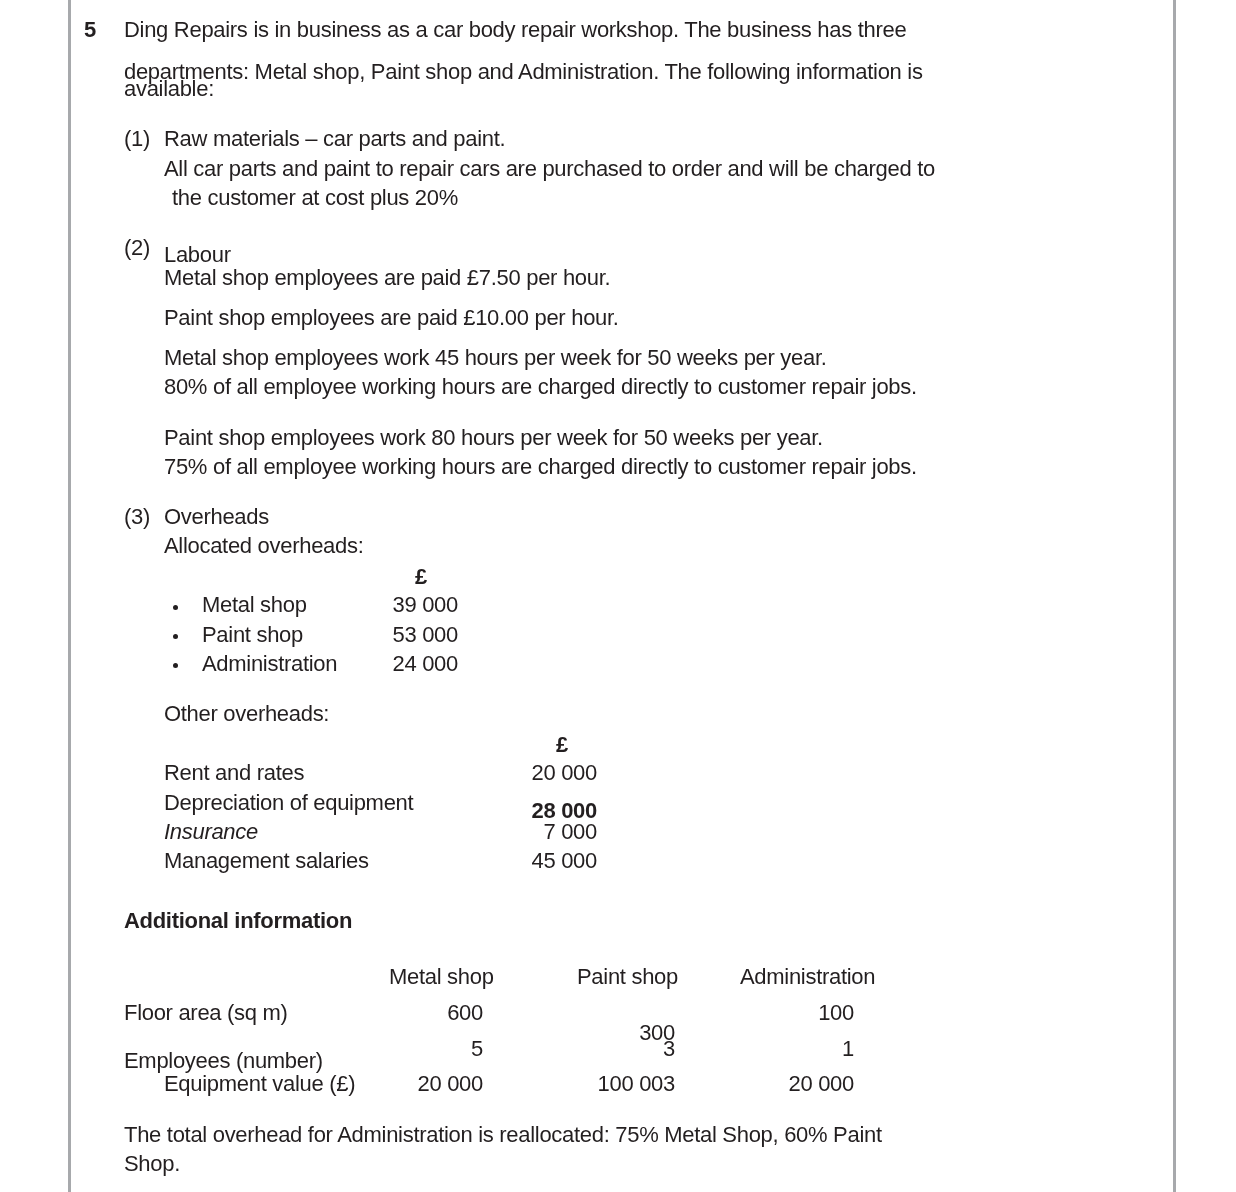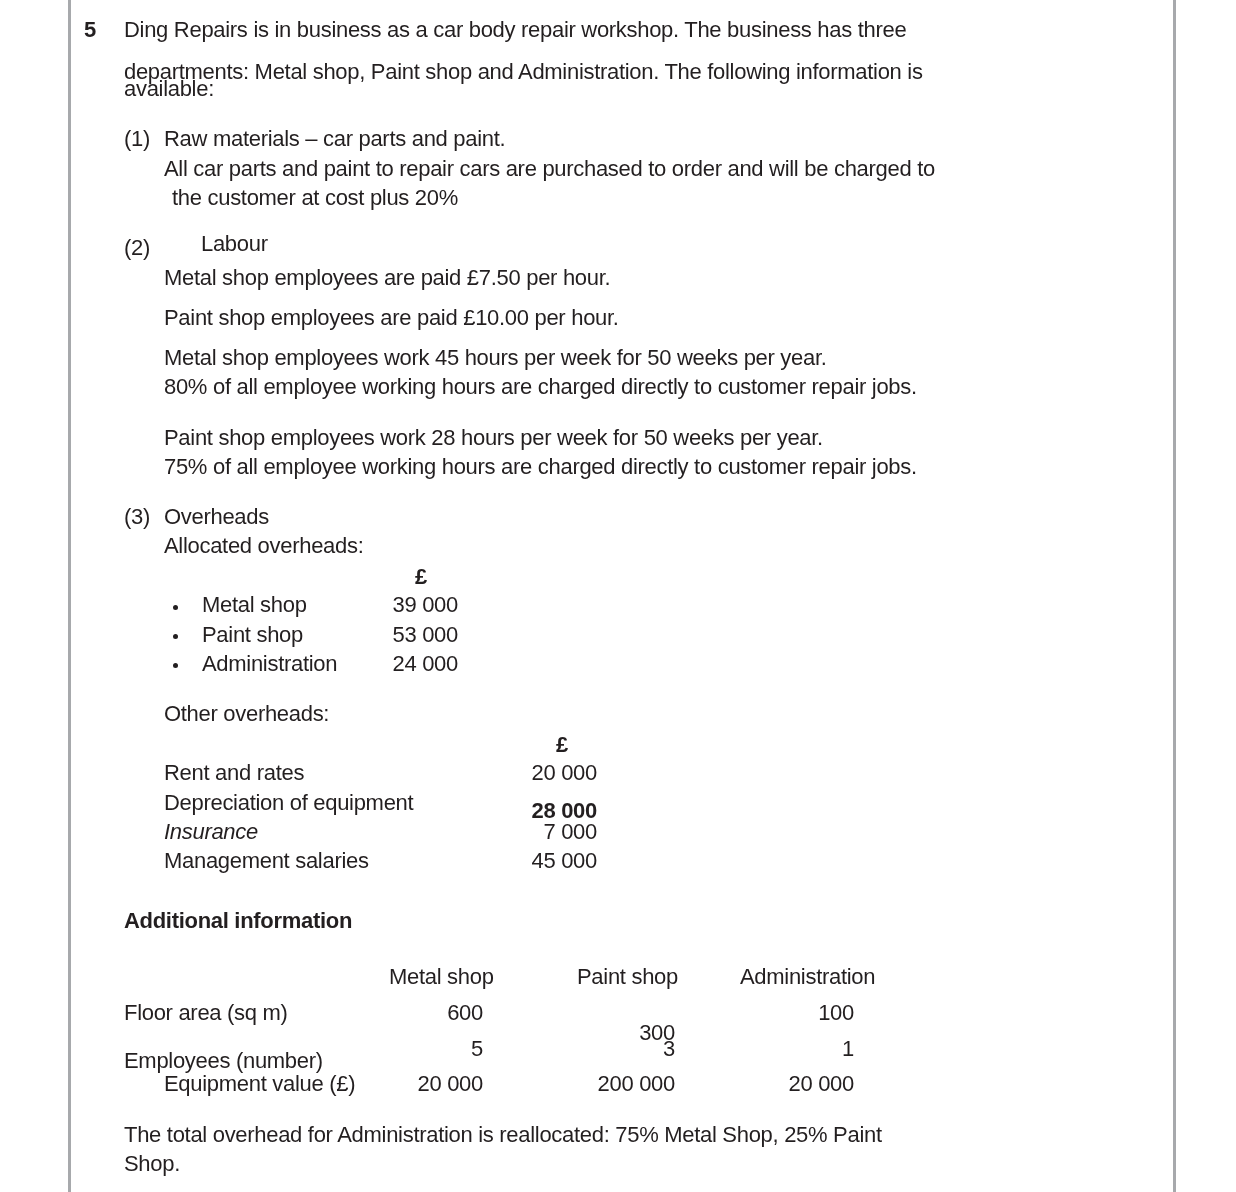--- a/index.html
+++ b/index.html
@@ -28,26 +28,26 @@
 <div class="t" style="left:124px; top:15px;">Ding Repairs is in business as a car body repair workshop. The business has three</div>
 <div class="t" style="left:124px; top:57px;">departments: Metal shop, Paint shop and Administration. The following information is</div>
 <div class="t" style="left:124px; top:74px;">available:</div>
 
 <div class="t" style="left:124px; top:124px;">(1)</div>
 <div class="t" style="left:164px; top:124px;">Raw materials – car parts and paint.</div>
 <div class="t" style="left:164px; top:154px;">All car parts and paint to repair cars are purchased to order and will be charged to</div>
 <div class="t" style="left:164px; top:183px;margin-left:8px;">the customer at cost plus 20%</div>
 
 <div class="t" style="left:124px; top:233px;">(2)</div>
-<div class="t" style="left:164px; top:229px;margin-left:37px;">Labour</div>
+<div class="t" style="left:164px; top:240px;">Labour</div>
 <div class="t" style="left:164px; top:263px;">Metal shop employees are paid £7.50 per hour.</div>
 <div class="t" style="left:164px; top:303px;">Paint shop employees are paid £10.00 per hour.</div>
 <div class="t" style="left:164px; top:343px;">Metal shop employees work 45 hours per week for 50 weeks per year.</div>
 <div class="t" style="left:164px; top:372px;">80% of all employee working hours are charged directly to customer repair jobs.</div>
-<div class="t" style="left:164px; top:423px;">Paint shop employees work 28 hours per week for 50 weeks per year.</div>
+<div class="t" style="left:164px; top:423px;">Paint shop employees work 80 hours per week for 50 weeks per year.</div>
 <div class="t" style="left:164px; top:452px;">75% of all employee working hours are charged directly to customer repair jobs.</div>
 
 <div class="t" style="left:124px; top:502px;">(3)</div>
 <div class="t" style="left:164px; top:502px;">Overheads</div>
 <div class="t" style="left:164px; top:531px;">Allocated overheads:</div>
 
 <div class="t b" style="left:415px; top:562px;">£</div>
 <span class="bullet" style="left:173px; top:605px;"></span>
 <div class="t" style="left:202px; top:590px;">Metal shop</div>
 <div class="t r" style="left:358px; width:100px; top:590px;">39 000</div>
@@ -80,17 +80,17 @@
 <div class="t r" style="left:575px; width:100px; top:998px;margin-top:20px;">300</div>
 <div class="t r" style="left:754px; width:100px; top:998px;">100</div>
 
 <div class="t" style="left:124px; top:1034px;margin-top:12px;">Employees (number)</div>
 <div class="t r" style="left:383px; width:100px; top:1034px;">5</div>
 <div class="t r" style="left:575px; width:100px; top:1034px;">3</div>
 <div class="t r" style="left:754px; width:100px; top:1034px;">1</div>
 
 <div class="t" style="left:124px; top:1069px;margin-left:40px;">Equipment value (£)</div>
 <div class="t r" style="left:383px; width:100px; top:1069px;">20 000</div>
-<div class="t r" style="left:575px; width:100px; top:1069px;">200 000</div>
+<div class="t r" style="left:575px; width:100px; top:1069px;">100 003</div>
 <div class="t r" style="left:754px; width:100px; top:1069px;">20 000</div>
 
-<div class="t" style="left:124px; top:1120px;">The total overhead for Administration is reallocated: 75% Metal Shop, 25% Paint</div>
+<div class="t" style="left:124px; top:1120px;">The total overhead for Administration is reallocated: 75% Metal Shop, 60% Paint</div>
 <div class="t" style="left:124px; top:1149px;">Shop.</div>
 
 </body></html>

